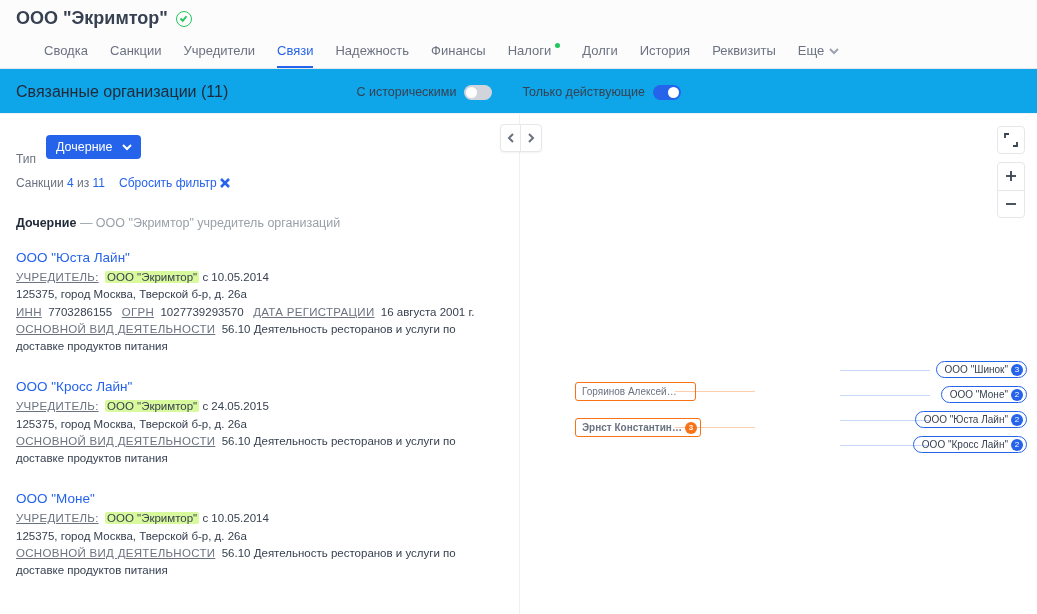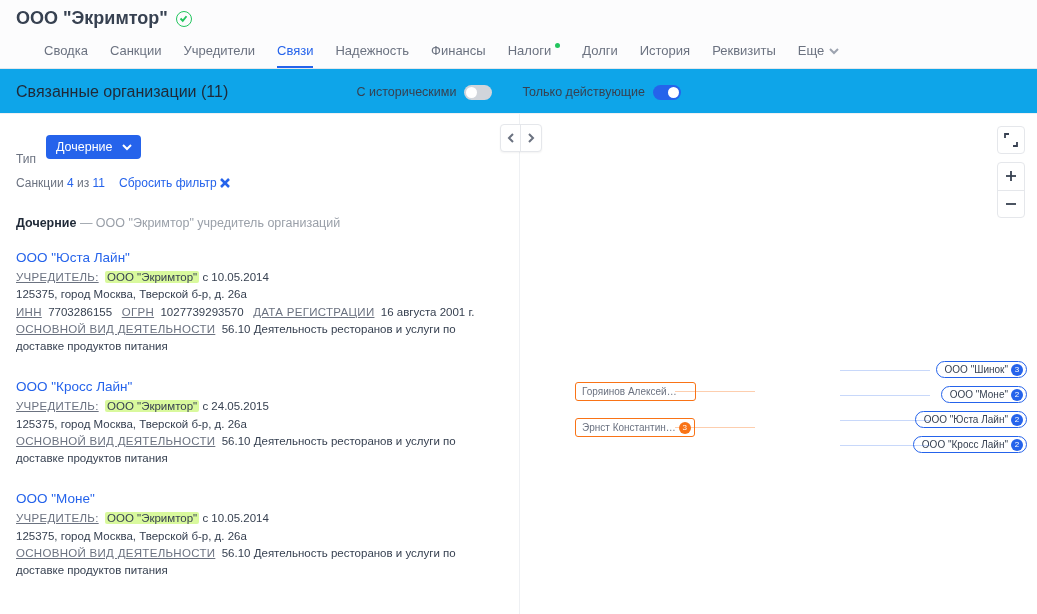--- a/index.html
+++ b/index.html
@@ -218,21 +218,21 @@
         <div class="zbtn">
             <svg viewBox="0 0 14 14">
               <line x1="2" y1="7" x2="12" y2="7"></line>
             </svg>
           </div>
       </div>
 
       <div class="graph" id="graph">
           <div class="node-person" style="top: 268px; left: 55px;">Горяинов Алексей…</div>
           <div class="edge" style="top: 277px; left: 155px; width: 80px;"></div>
-          <div class="node-person" style="top: 304px; left: 55px;">Эрнст Константин…<span class="pbadge">3</span></div>
+          <div class="node-person" style="top: 304px; left: 55px; font-weight: bold;">Эрнст Константин…<span class="pbadge">3</span></div>
           <div class="edge" style="top: 313px; left: 155px; width: 80px;"></div>
           <div class="node-org" style="top: 247px; right: 10px;">ООО "Шинок"<span class="obadge">3</span></div>
           <div class="edge b" style="top: 256px; left: 320px; width: 90px;"></div>
           <div class="node-org" style="top: 272px; right: 10px;">ООО "Моне"<span class="obadge">2</span></div>
           <div class="edge b" style="top: 281px; left: 320px; width: 90px;"></div>
           <div class="node-org" style="top: 297px; right: 10px;">ООО "Юста Лайн"<span class="obadge">2</span></div>
           <div class="edge b" style="top: 306px; left: 320px; width: 90px;"></div>
           <div class="node-org" style="top: 322px; right: 10px;">ООО "Кросс Лайн"<span class="obadge">2</span></div>
           <div class="edge b" style="top: 331px; left: 320px; width: 90px;"></div>
         </div>

